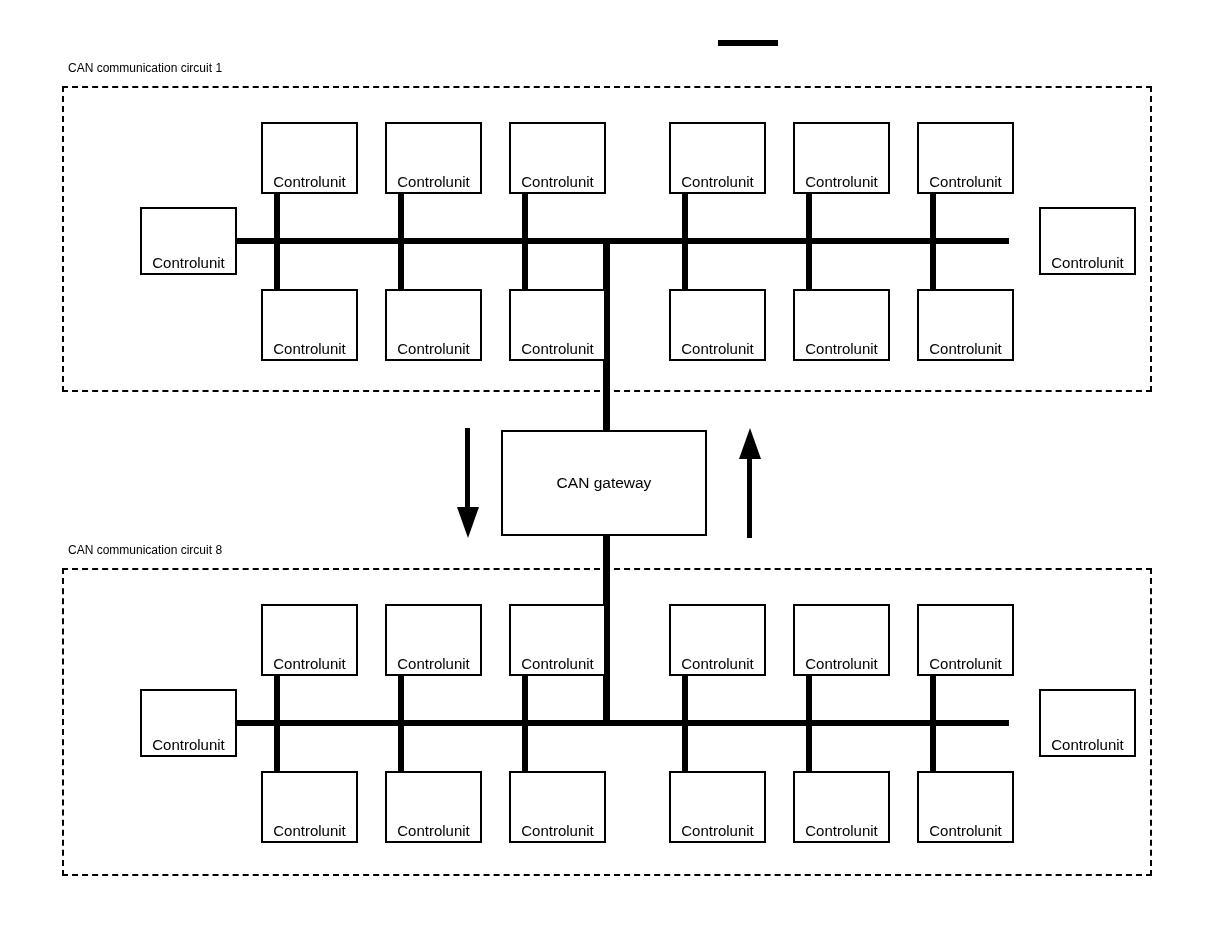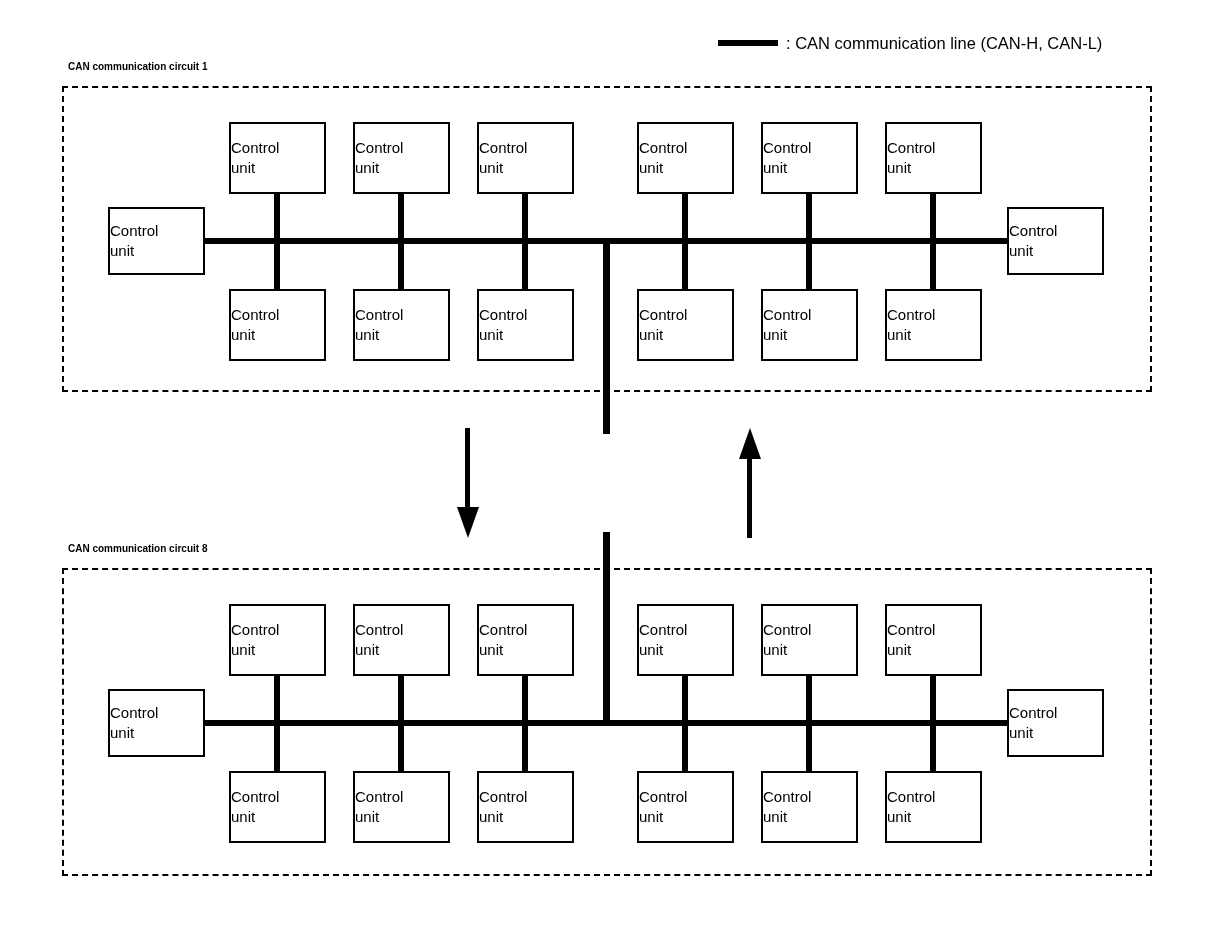--- a/index.html
+++ b/index.html
@@ -27,48 +27,48 @@
   .legend-text {
     position: absolute;
     font-size: 16.5px;
     line-height: 1;
     white-space: nowrap;
   }
 
   
   .circuit-label {
     position: absolute;
-    font-size: 10px;
+    font-size: 12px;
     line-height: 1;
     white-space: nowrap;
-    font-weight: bold;
   }
 
   
   .circuit-box {
     position: absolute;
     border: 2px dashed #000;
     box-sizing: border-box;
     background: transparent;
   }
 
   
   .unit {
     position: absolute;
     box-sizing: border-box;
     border: 2px solid #000;
     background: #ffffff;
     display: flex;
-    flex-direction: column;
-    align-items: flex-start;
+    flex-direction: row;
+    align-items: flex-end;
     justify-content: center;
     font-size: 15px;
     line-height: 1.35;
     text-align: center;
     z-index: 3;
+    margin-left: 32px;
   }
   .unit span { display: block; }
 
   
   .gateway {
     position: absolute;
     box-sizing: border-box;
     border: 2px solid #000;
     background: #ffffff;
     display: flex;
@@ -103,21 +103,20 @@
     position: absolute;
     z-index: 4;
   }
 </style>
 </head>
 <body>
 
 <div id="canvas">
 
   <div class="legend-line" style="left:718px; top:40px; width:60px; height:6px;"></div>
-  <div class="legend-text" style="left:786px; top:35px;">: CAN communication line (CAN-H, CAN-L)</div>
 
   <div class="circuit-label" style="left:68px; top:62px;">CAN communication circuit 1</div>
   <div class="circuit-box" style="left:62px; top:86px; width:1090px; height:306px;"></div>
 
   <div class="wire-h" style="left:205px; top:238px; width:804px;"></div>
 
   <div class="wire-v" style="left:274px; top:192px; height:50px;"></div>
   <div class="wire-v" style="left:398px; top:192px; height:50px;"></div>
   <div class="wire-v" style="left:522px; top:192px; height:50px;"></div>
   <div class="wire-v" style="left:682px; top:192px; height:50px;"></div>
@@ -185,20 +184,23 @@
     <span>Control</span>
     <span>unit</span>
   </div>
   <div class="unit" style="left:885px; top:289px; width:97px; height:72px;">
     <span>Control</span>
     <span>unit</span>
   </div>
 
   <div class="wire-gw" style="left:603px; top:238px; height:196px;"></div>
 
+  <div class="gateway" style="left:501px; top:430px; width:206px; height:106px;">
+    <span>CAN gateway</span>
+  </div>
 
   <div class="wire-gw" style="left:603px; top:532px; height:192px;"></div>
 
   <svg class="arrow" style="left:448px; top:428px;" width="40" height="110" viewBox="0 0 40 110">
     <rect x="17" y="0" width="5" height="82" fill="#000"></rect>
     <polygon points="9,79 31,79 20,110" fill="#000"></polygon>
   </svg>
 
   <svg class="arrow" style="left:730px; top:428px;" width="40" height="110" viewBox="0 0 40 110">
     <rect x="17" y="28" width="5" height="82" fill="#000"></rect>

